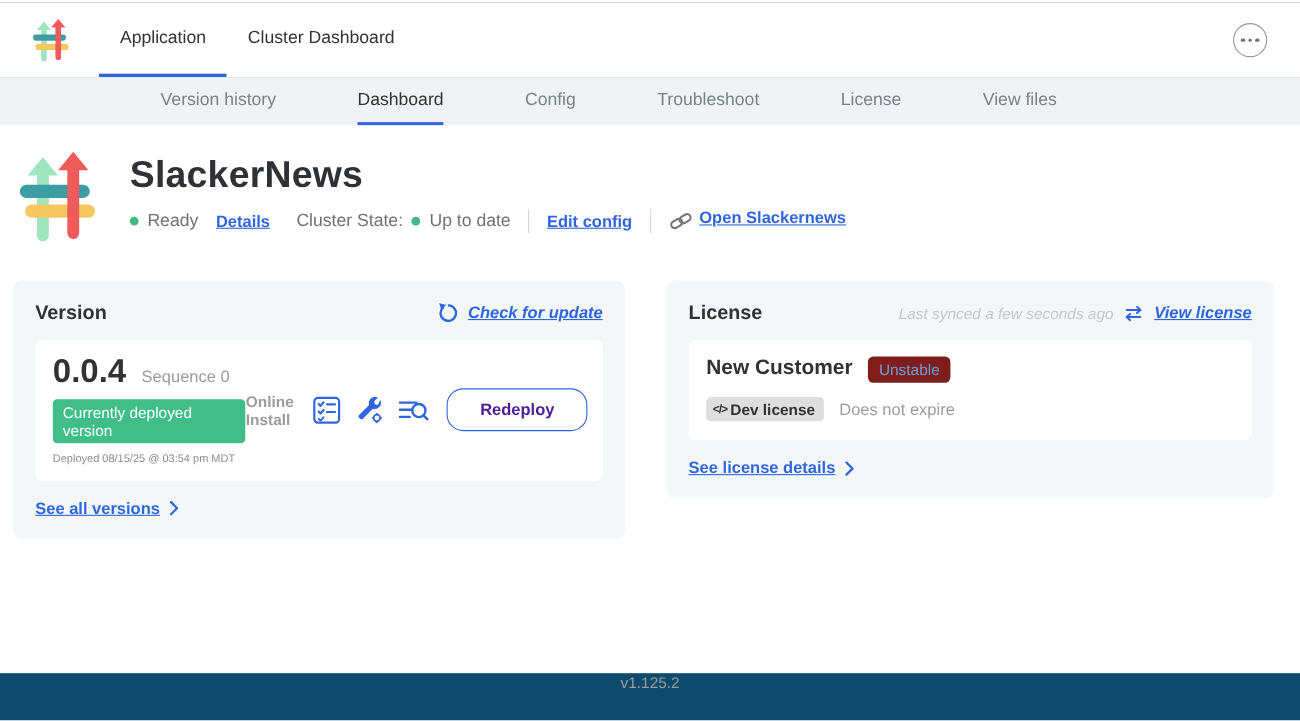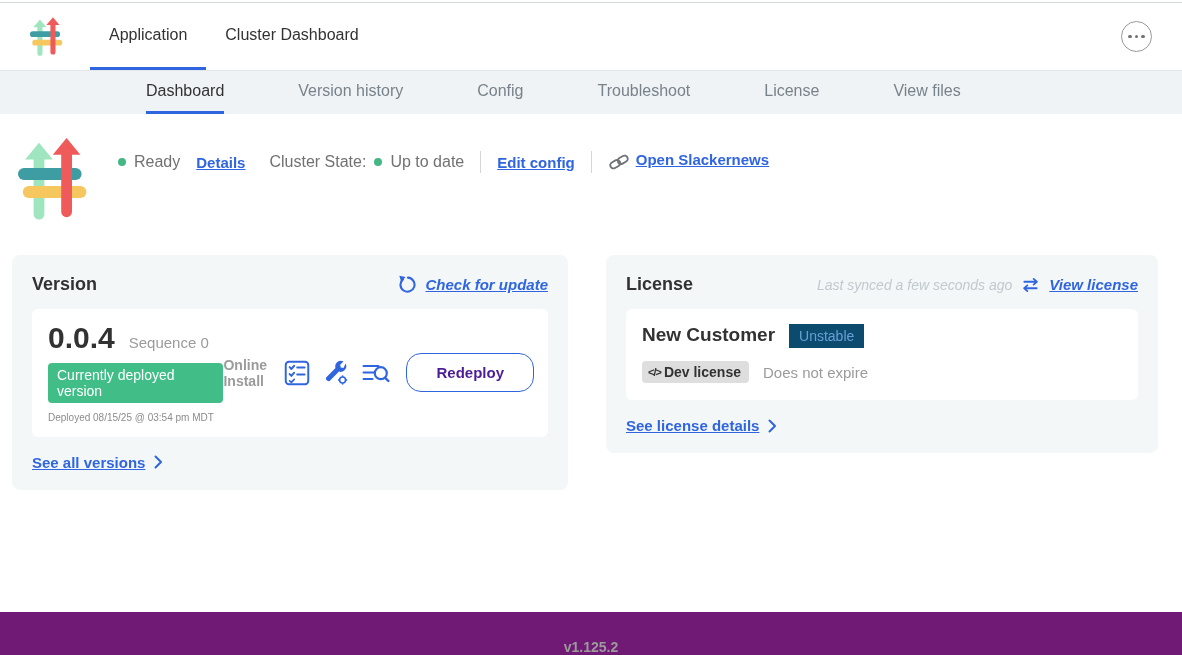--- a/index.html
+++ b/index.html
@@ -88,37 +88,37 @@
     font-weight: bold; font-size: 15px; padding: 10px 29px; border-radius: 15px;
     margin-left: 3px; cursor: pointer;
   }
   .see-link-row { margin-top: 17px; display: flex; align-items: center; gap: 9px; }
 
   
   .inner-license { padding: 15px 16px 17px; }
   .cust-row { display: flex; }
   .cust-name { font-size: 19px; font-weight: bold; color: #323232; }
   .badge-channel {
-    margin-left: 14px; background: #0c4a6e; color: #699fd6;
-    font-size: 14px; padding: 4px 10px; border-radius: 0;
+    margin-left: 14px; background: #7f1d1d; color: #699fd6;
+    font-size: 14px; padding: 4px 10px; border-radius: 5px;
   }
   .lic-row { display: flex; align-items: center; margin-top: 13px; }
   .tag-dev {
     background: #dedede; border-radius: 4px; padding: 3px 8px 3px 6px;
     display: flex; align-items: center; gap: 3px;
     font-size: 14px; font-weight: bold; color: #323232;
   }
   .code-glyph { font-size: 11px; font-weight: bold; letter-spacing: -1px; }
   .expiry { margin-left: 14px; font-size: 15px; color: #9b9b9b; }
   .last-synced { font-size: 14px; color: #c3c8cd; }
 
   footer {
-    height: 43px; flex: 0 0 auto; background: #701a75;
-    display: flex; align-items: flex-end; justify-content: center;
-    font-size: 14px; color: #9b9b9b; font-weight: bold;
+    height: 43px; flex: 0 0 auto; background: #0c4a6e;
+    display: flex; align-items: flex-start; justify-content: center;
+    font-size: 14px; color: #9b9b9b;
   }
 </style>
 </head>
 <body>
 
 <div class="top-strip"></div>
 
 <header class="appnav">
   <div class="logo-wrap">
     <svg width="34" height="40" viewBox="0 0 60 70" aria-hidden="true">
@@ -139,25 +139,25 @@
     </div>
   </nav>
   <div class="ellipsis-btn">
     <span class="dot"></span>
     <span class="dot"></span>
     <span class="dot"></span>
   </div>
 </header>
 
 <nav class="subnav">
+  <div class="subnav-item">
+    <span>Version history</span>
+  </div>
   <div class="subnav-item active">
     <span>Dashboard</span>
-  </div>
-  <div class="subnav-item">
-    <span>Version history</span>
   </div>
   <div class="subnav-item">
     <span>Config</span>
   </div>
   <div class="subnav-item">
     <span>Troubleshoot</span>
   </div>
   <div class="subnav-item">
     <span>License</span>
   </div>
@@ -171,20 +171,21 @@
   <section class="app-header">
     <svg class="app-icon-big" viewBox="0 0 60 70" aria-hidden="true">
       <polygon points="17.5,4 29,18 6,18" fill="#9fe5bd"></polygon>
       <rect x="13" y="12" width="9" height="56" rx="4.5" fill="#9fe5bd"></rect>
       <rect x="0" y="25" width="53" height="10" rx="5" fill="#3d9da3"></rect>
       <rect x="4" y="40" width="53" height="10" rx="5" fill="#f7c75f"></rect>
       <polygon points="40.5,0 52,14 29,14" fill="#ef5a5a"></polygon>
       <rect x="36" y="8" width="9" height="58" rx="4.5" fill="#ef5a5a"></rect>
     </svg>
     <div class="app-head-text">
+      <div class="page-title">SlackerNews</div>
       <div class="status-row">
         <span class="sdot"></span>
         <span>Ready</span>
         <a class="link gap16">Details</a>
         <span class="gap24">Cluster State:</span>
         <span class="sdot gap8"></span>
         <span>Up to date</span>
         <span class="vr"></span>
         <a class="link">Edit config</a>
         <span class="vr"></span>

